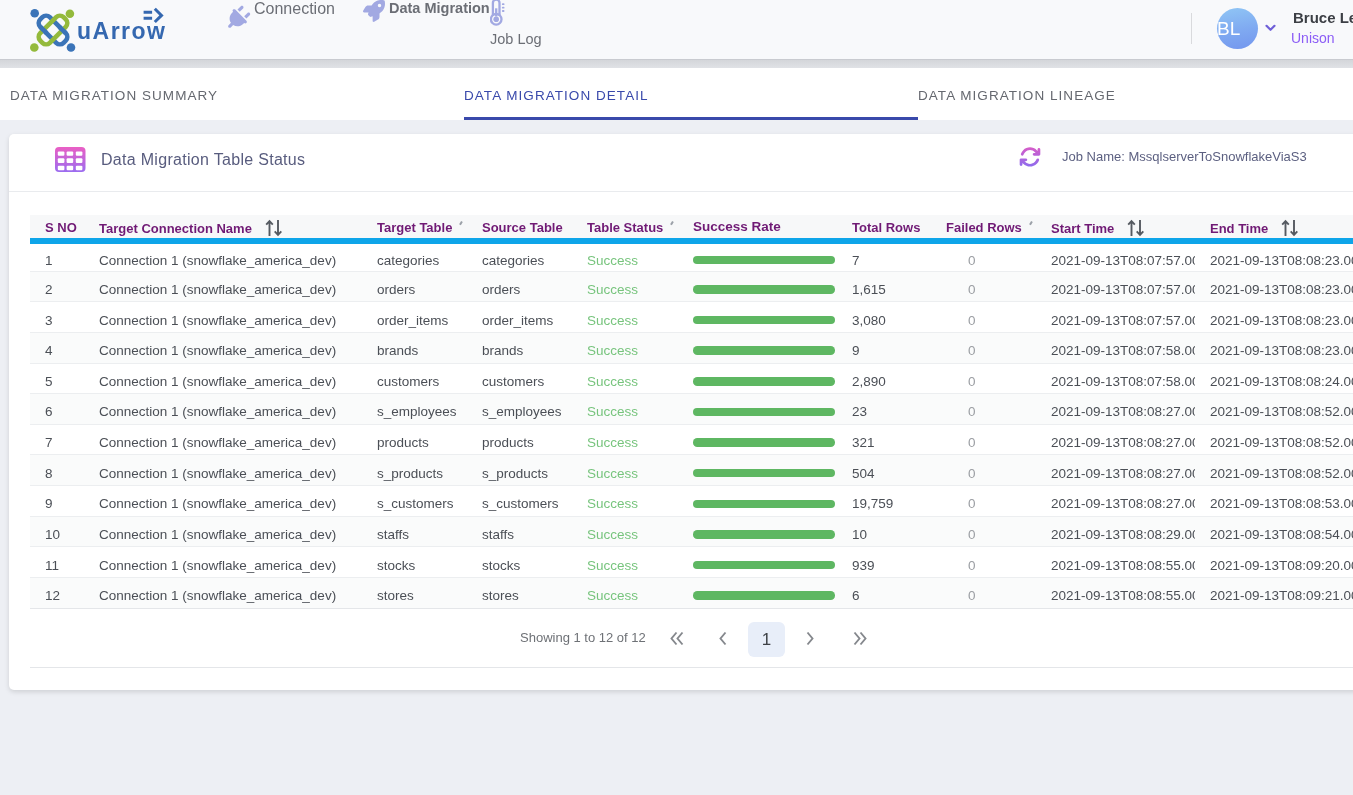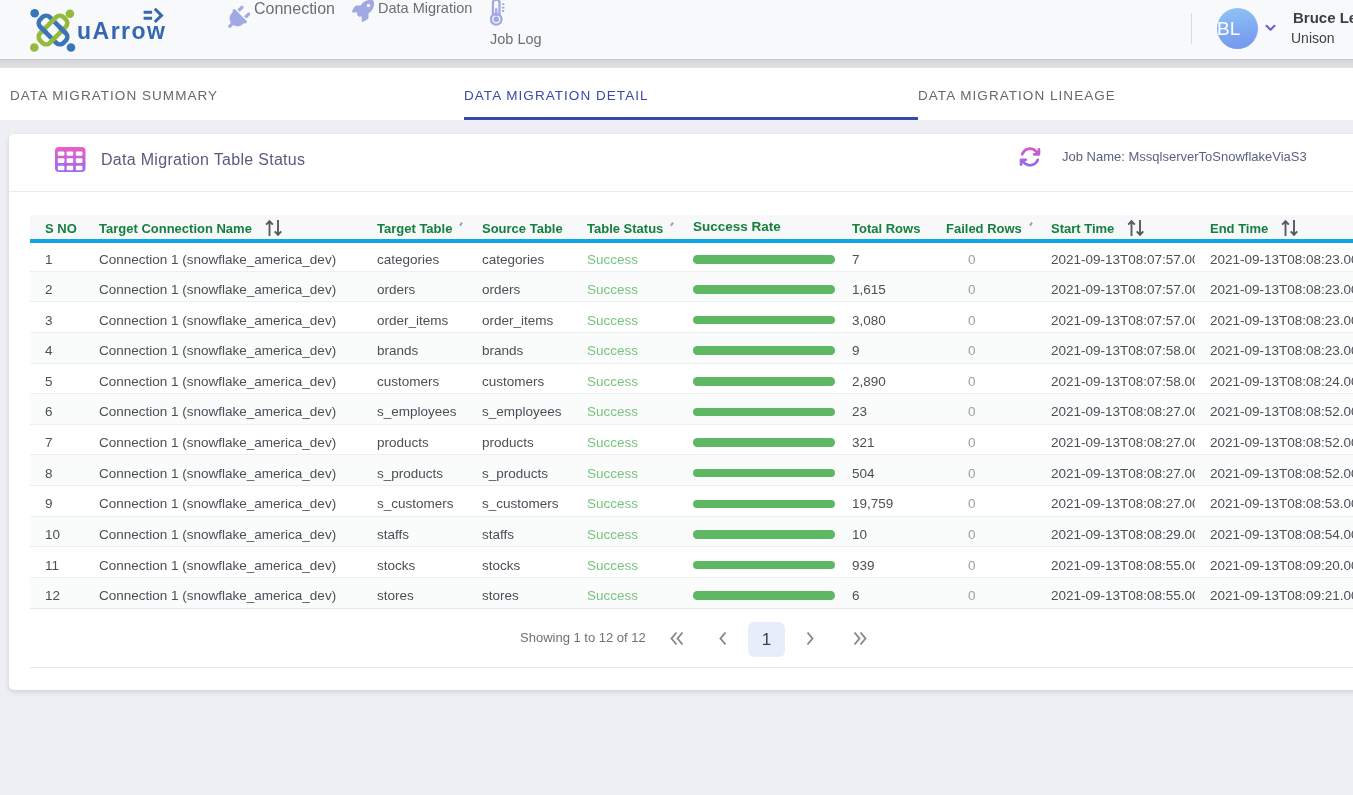--- a/index.html
+++ b/index.html
@@ -12,29 +12,29 @@
 .gapband { position:absolute; top:60px; left:0; width:1353px; height:8px;
   background:linear-gradient(#d4d6da, #e0e2e6); z-index:4; }
 .logo { position:absolute; left:28px; top:1px; }
 .nav-item { position:absolute; top:0; height:60px; display:flex; align-items:flex-start; gap:8px;
   color:#6b6e75; font-size:14.5px; }
 .nav-item svg { display:block; }
 #nav1 { left:221px; font-size:16px; gap:0px; }
 #nav1 svg { margin-top:2px; }
 #nav2 svg { margin-left:2px; margin-right:-2px; }
 #nav3 svg { margin-top:-3px; }
-#nav2 { left:350px; gap:6px; }
+#nav2 { left:361px; gap:6px;font-weight:bold; }
 #nav3 { left:490px; gap:5px;flex-direction:column; }
 .divider { position:absolute; left:1191px; top:13px; height:31px; width:1px; background:#d9dadd; }
 .avatar { position:absolute; left:1217px; top:8px; width:41px; height:41px; border-radius:50%;
   background:linear-gradient(170deg,#90c6f5 0%,#7fa9f1 55%,#7396ee 100%);
   color:#fff; font-size:19px; text-align:left; line-height:41px; }
 .chev { position:absolute; left:1265px; top:24px; }
 .uname { position:absolute; left:1293px; top:9px; font-size:15px; font-weight:bold; color:#3c3f45; white-space:nowrap; }
-.uorg  { position:absolute; left:1291px; top:30px; font-size:14px; color:#404040; }
+.uorg  { position:absolute; left:1291px; top:30px; font-size:14px; color:#8b5cf6; }
 
 
 .tabbar { position:absolute; top:68px; left:0; width:1353px; height:52px; background:#fff; z-index:5; }
 .tab { position:absolute; top:0; height:52px; width:454px; line-height:55px;
   font-size:13.5px; letter-spacing:1.05px; color:#65686f; }
 .tab.t1 { left:10px; } .tab.t2 { left:464px; color:#3949ab; } .tab.t3 { left:918px; }
 .indicator { position:absolute; bottom:0; left:464px; width:454px; height:3px; background:#3949ab; }
 
 
 .card { position:absolute; top:134px; left:9px; width:1405px; height:556px; background:#fff;
@@ -45,21 +45,21 @@
 .jobname { position:absolute; left:1062px; top:148.5px; font-size:13px; color:#5b5f80; white-space:nowrap; }
 .carddivider { position:absolute; left:9px; top:191px; width:1344px; height:1px; background:#e9ebee; }
 
 
 table { position:absolute; left:30px; top:215px; width:1324px; border-collapse:collapse; table-layout:fixed;
   font-size:13.5px; color:#4b4f56; }
 th, td { padding:3px 0 0 15px; }
 tbody td { padding-top:6px; }
 th, td { text-align:left; white-space:nowrap; overflow:hidden; font-weight:normal; }
 thead tr { height:25.5px; background:#f7f8f9; }
-thead th { font-weight:bold; font-size:13px; color:#15803d; border-bottom:4px solid #0ea5e9; }
+thead th { font-weight:bold; font-size:13px; color:#701a75; border-bottom:6px solid #0ea5e9; }
 tbody tr { height:30.633px; }
 tbody tr:nth-child(even) { background:#fafbfb; }
 tbody td { border-bottom:1px solid #eceef0; }
 .succ { color:#77c47d; }
 .zero { color:#9b9ea3; padding-left:37px; }
 .bar { width:142px; height:8.5px; border-radius:4.25px; background:#5eb762; margin-top:0; }
 .sorticon { vertical-align:-4px; margin-left:13px; }
 .mini { position:relative; }
 .mini:after { content:""; position:absolute; margin-left:8px; margin-top:1px; width:1.5px; height:4px;
   background:#9ba0a8; transform:rotate(30deg); }

